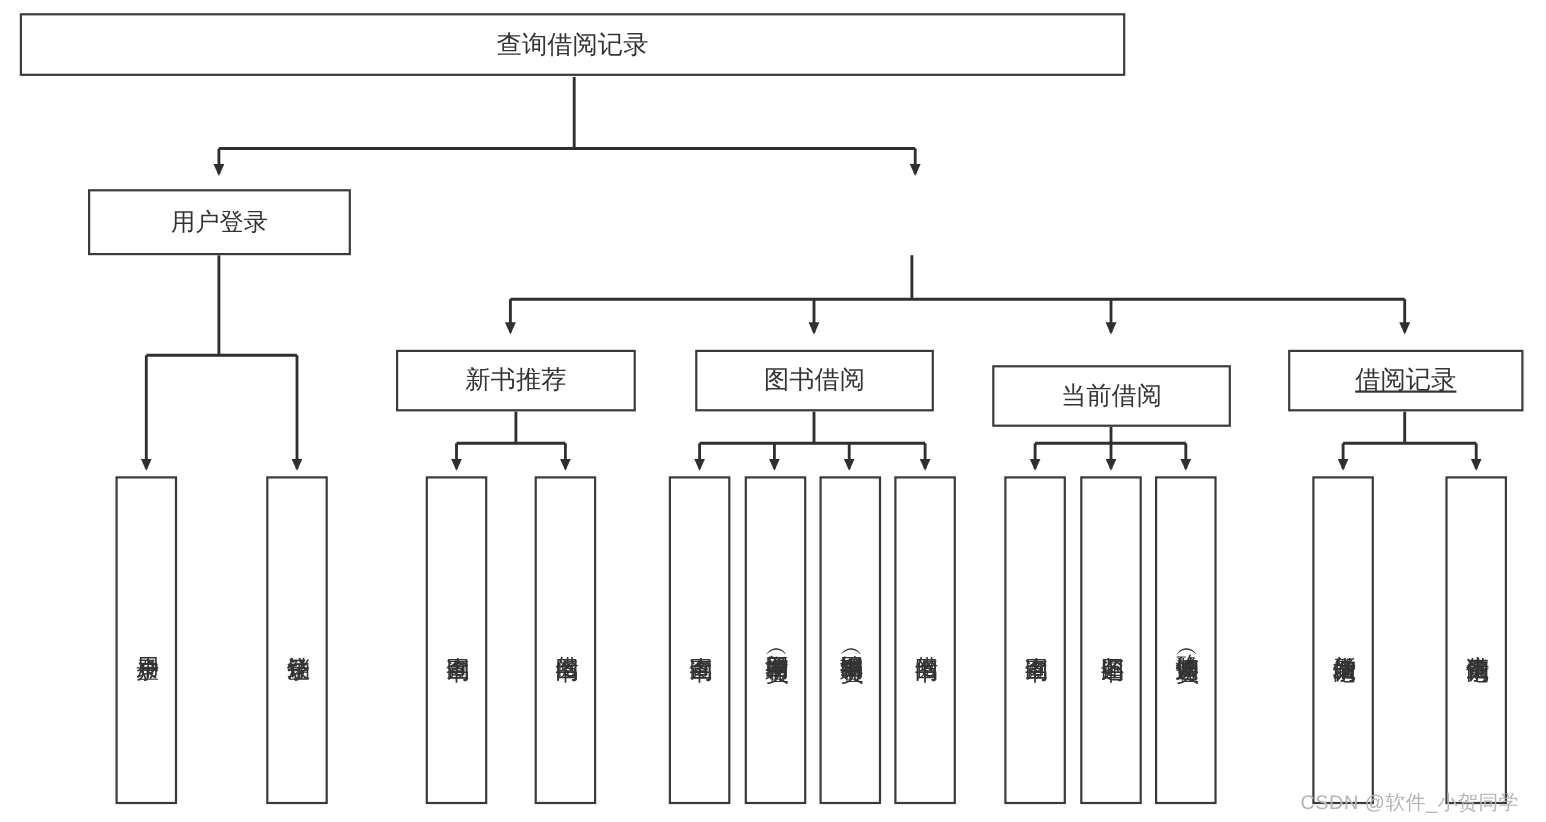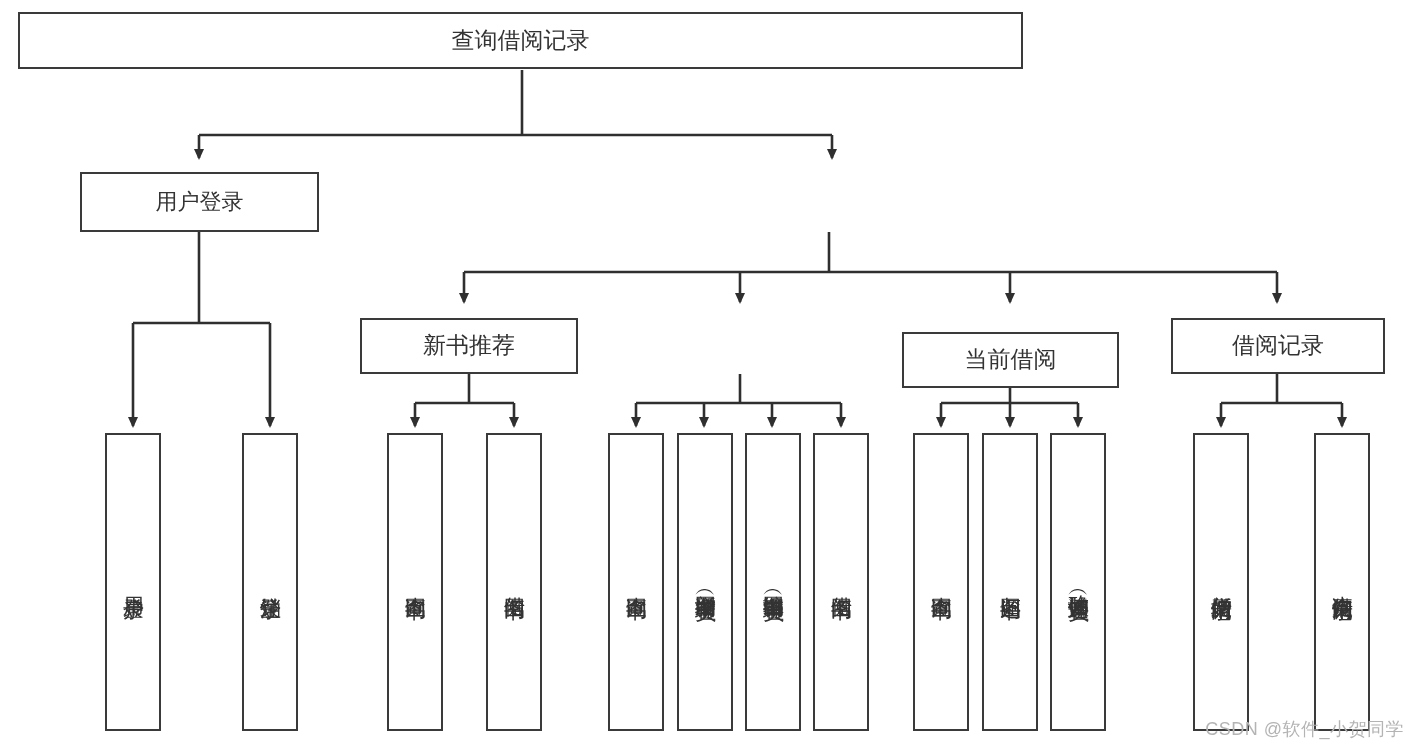--- a/index.html
+++ b/index.html
@@ -53,21 +53,21 @@
     padding: 6px 0;
     letter-spacing: 1px;
   }
   .node.leaf span {
     writing-mode: vertical-rl;
     text-orientation: upright;
     display: block;
   }
   .watermark {
     position: absolute;
-    right: 1px;
+    right: 24px;
     bottom: 6px;
     font-size: 18px;
     color: #b4b4b4;
     white-space: nowrap;
     letter-spacing: 0.5px;
   }
 </style>
 </head>
 <body>
 
@@ -127,24 +127,27 @@
     <span>查询借阅记录</span>
   </div>
 
   <div class="node level1" style="left:80px; top:172px; width:239px; height:60px;">
     <span>用户登录</span>
   </div>
 
   <div class="node level2" style="left:360px; top:318px; width:218px; height:56px;">
     <span>新书推荐</span>
   </div>
+  <div class="node level2" style="left:632px; top:318px; width:217px; height:56px;">
+    <span>图书借阅</span>
+  </div>
   <div class="node level2" style="left:902px; top:332px; width:217px; height:56px;">
     <span>当前借阅</span>
   </div>
-  <div class="node level2" style="left:1171px; top:318px; width:214px; height:56px;">
+  <div class="node level2" style="left:1171px; top:318px; width:214px; height:56px;text-decoration:underline;">
     <span>借阅记录</span>
   </div>
 
   <div class="node leaf" style="left:105px; top:433px; width:56px; height:298px;">
     <span>用户登录</span>
   </div>
   <div class="node leaf" style="left:242px; top:433px; width:56px; height:298px;">
     <span>注销登录</span>
   </div>
 

